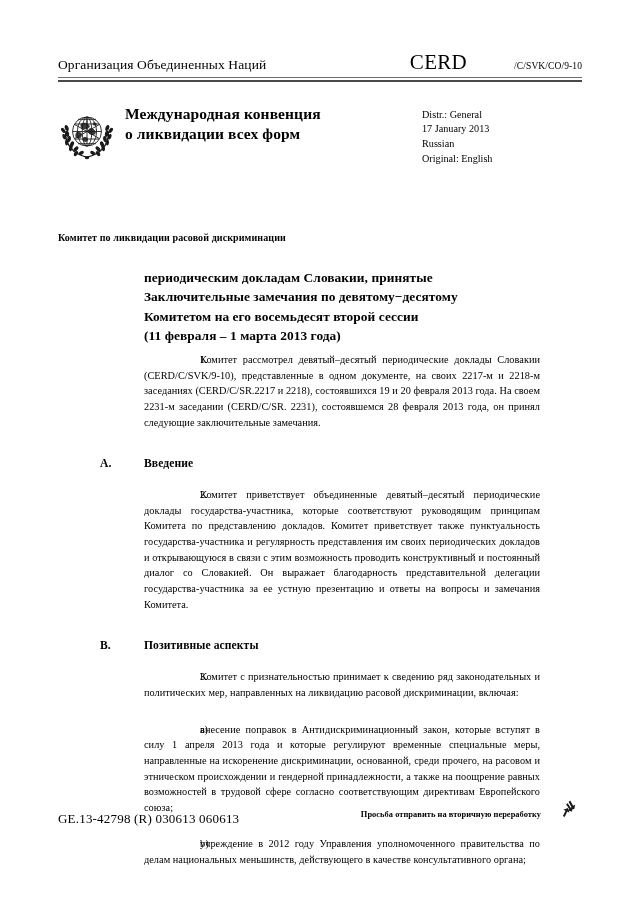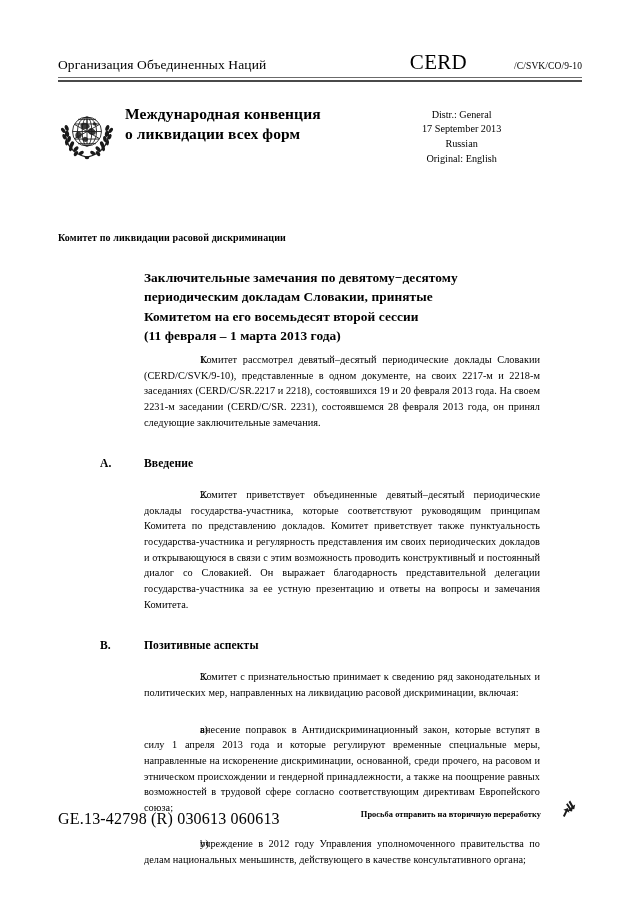--- a/index.html
+++ b/index.html
@@ -87,21 +87,20 @@
     font-weight: bold;
     font-size: 15.5px;
     line-height: 1.34;
     letter-spacing: 0.1px;
   }
   .distr {
     margin-left: 22px;
     font-size: 10.2px;
     line-height: 1.46;
     padding-top: 4px;
-    text-align: center;
   }
 
   
   .committee {
     position: absolute;
     left: 58px;
     top: 232px;
     font-size: 10px;
     font-weight: bold;
     letter-spacing: 0.1px;
@@ -165,21 +164,21 @@
   .footer {
     position: absolute;
     left: 58px;
     top: 798px;
     width: 524px;
     display: flex;
     align-items: center;
     justify-content: space-between;
   }
   .footer-code {
-    font-size: 16px;
+    font-size: 13px;
     letter-spacing: 0.2px;
     margin-top: 9px;
   }
   .footer-recycle {
     display: flex;
     align-items: center;
     gap: 15px;
   }
   .recycle-text {
     font-size: 8.4px;
@@ -274,33 +273,33 @@
         </svg>
       </div>
 
       <div class="conv-title">
         <div>Международная конвенция</div>
         <div>о ликвидации всех форм</div>
       </div>
 
       <div class="distr">
         <div>Distr.: General</div>
-        <div>17 September 2013</div>
+        <div>17 January 2013</div>
         <div>Russian</div>
         <div>Original: English</div>
       </div>
 
     </div>
   </div>
 
   <div class="committee">Комитет по ликвидации расовой дискриминации</div>
 
   <div class="doc-title">
+    <div>периодическим докладам Словакии, принятые</div>
     <div>Заключительные замечания по девятому−десятому</div>
-    <div>периодическим докладам Словакии, принятые</div>
     <div>Комитетом на его восемьдесят второй сессии</div>
     <div>(11 февраля – 1 марта 2013 года)</div>
   </div>
 
   <div class="content">
 
     <p class="para numbered">
       <span class="num">1.</span><span>Комитет рассмотрел девятый–десятый периодические доклады Словакии (CERD/C/SVK/9-10), представленные в одном документе, на своих 2217-м и 2218-м заседаниях (CERD/C/SR.2217 и 2218), состоявшихся 19 и 20 февраля 2013 года. На своем 2231-м заседании (CERD/C/SR. 2231), состоявшемся 28 февраля 2013 года, он принял следующие заключительные замечания.</span>
     </p>
 

